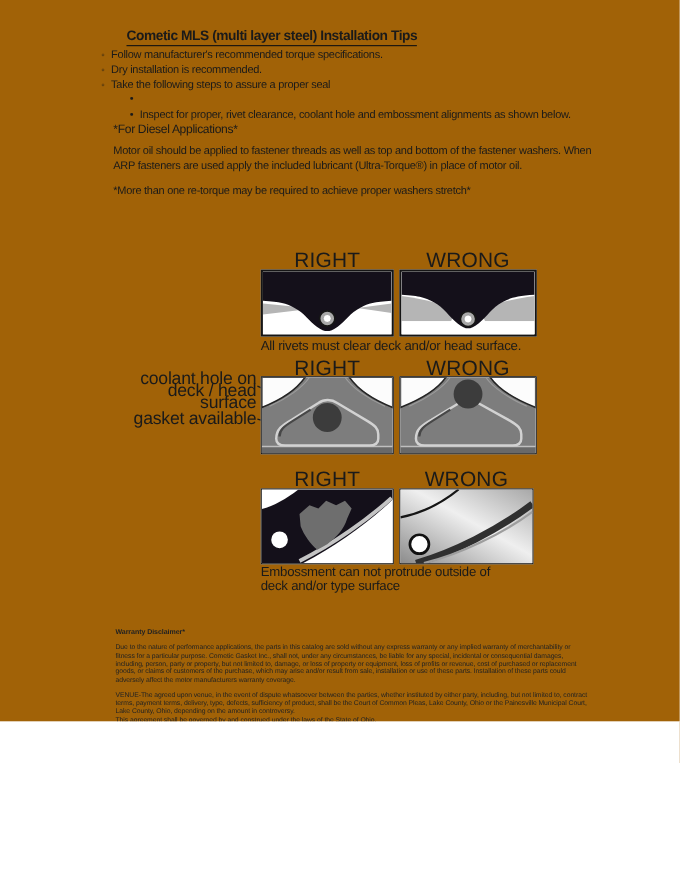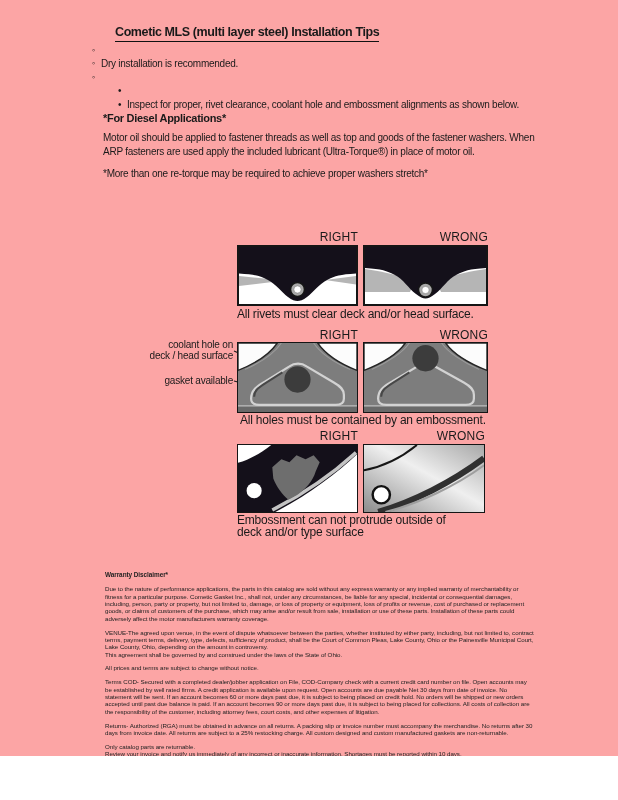--- a/index.html
+++ b/index.html
@@ -1,81 +1,83 @@
 <!DOCTYPE html>
 <html><head>
 <meta charset="utf-8">
 <style>
   html,body{margin:0;padding:0;background:#ffffff;}
   .page{
-    position:relative;width:618px;height:756px;background:#fca5a5;
+    position:relative;width:618px;height:656px;background:#a16207;
     font-family:"Liberation Sans", sans-serif;color:#1a1a1a;overflow:hidden;
   }
   
   .title{
     position:absolute;left:115px;top:25px;
     font-size:12.5px;font-weight:bold;letter-spacing:-0.4px;
     border-bottom:1.6px solid #111;padding-bottom:2px;white-space:nowrap;
   }
   
   .bullets{position:absolute;left:92px;top:44px;width:460px;font-size:10px;letter-spacing:-0.25px;}
   .b-row{display:flex;line-height:13.4px;}
   .b-mark{width:9px;flex:0 0 9px;font-size:9px;}
   .sb-row{display:flex;line-height:13.4px;margin-left:26px;}
   .sb-mark{width:9px;flex:0 0 9px;font-size:10px;}
   
   .diesel{position:absolute;left:103px;top:112px;width:442px;font-size:10px;letter-spacing:-0.25px;}
-  .diesel h2{font-size:11px;font-weight:bold;margin:0 0 7px 0;letter-spacing:-0.3px;}
+  .diesel h2{font-size:11px;font-weight:normal;margin:0 0 7px 0;letter-spacing:-0.3px;}
   .diesel p{margin:0 0 8.5px 0;line-height:13.8px;}
   
-  .dlabel{position:absolute;font-size:12px;letter-spacing:0.2px;text-align:right;line-height:13px;}
+  .dlabel{position:absolute;font-size:19px;letter-spacing:0.2px;text-align:center;line-height:13px;}
   .dbox{position:absolute;box-sizing:border-box;background:#fff;}
   .dbox svg{display:block;width:100%;height:100%;}
   .caption{position:absolute;font-size:12px;letter-spacing:-0.2px;line-height:11.5px;}
   .border2{border:2px solid #151515;}
   .border15{border:1.6px solid #151515;}
-  .callout{position:absolute;left:100px;width:133px;text-align:right;font-size:10px;letter-spacing:-0.2px;line-height:11.2px;}
+  .callout{position:absolute;left:100px;width:133px;text-align:right;font-size:16px;letter-spacing:-0.2px;line-height:11.2px;}
   .leaders{position:absolute;left:100px;top:335px;width:210px;height:70px;pointer-events:none;}
   
   .warranty{position:absolute;left:105px;top:571px;width:430px;font-size:6.2px;line-height:7.35px;letter-spacing:-0.05px;color:#222;}
   .warranty h3{font-size:6.4px;font-weight:bold;margin:0 0 7px 0;}
   .warranty p{margin:0 0 6.5px 0;white-space:pre-line;}
   
   .footer-code{position:absolute;left:384px;top:756px;font-size:11px;letter-spacing:0.3px;color:#111;}
 </style>
 </head>
 <body>
 
 <div class="page">
 
   <div class="title">Cometic MLS (multi layer steel) Installation Tips</div>
 
   <div class="bullets">
     <div class="b-row">
       <span class="b-mark">◦</span>
+      <span>Follow manufacturer's recommended torque specifications.</span>
     </div>
     <div class="b-row">
       <span class="b-mark">◦</span>
       <span>Dry installation is recommended.</span>
     </div>
     <div class="b-row">
       <span class="b-mark">◦</span>
+      <span>Take the following steps to assure a proper seal</span>
     </div>
     <div class="sb-row">
       <span class="sb-mark">•</span>
     </div>
     <div class="sb-row">
       <span class="sb-mark">•</span>
       <span>Inspect for proper, rivet clearance, coolant hole and embossment alignments as shown below.</span>
     </div>
   </div>
 
   <div class="diesel">
     <h2>*For Diesel Applications*</h2>
-    <p style="width:438px">Motor oil should be applied to fastener threads as well as top and goods of the fastener washers. When ARP fasteners are used apply the included lubricant (Ultra-Torque®) in place of motor oil.</p>
+    <p style="width:438px">Motor oil should be applied to fastener threads as well as top and bottom of the fastener washers. When ARP fasteners are used apply the included lubricant (Ultra-Torque®) in place of motor oil.</p>
     <p>*More than one re-torque may be required to achieve proper washers stretch*</p>
   </div>
 
   <div class="dlabel" style="left:237px;top:231px;width:121px">RIGHT</div>
   <div class="dlabel" style="left:363px;top:231px;width:125px">WRONG</div>
 
   <div class="dbox border2" style="left:237px;top:245px;width:121px;height:61px">
     <svg viewBox="0 0 117 57" preserveAspectRatio="none">
       <rect x="0" y="0" width="117" height="57" fill="#ffffff"></rect>
       <polygon points="0,29 46,33.5 0,39" fill="#b5b5b5"></polygon>
@@ -138,21 +140,20 @@
       <path d="M0,0 L41,0 C34,10 18,20 0,27 Z" fill="#fcfcfc" stroke="#252525" stroke-width="1.4"></path>
       <path d="M122,0 L81,0 C88,10 104,20 122,27 Z" fill="#fcfcfc" stroke="#252525" stroke-width="1.4"></path>
       <path d="M45,0 C39,9 24,19 8,26" stroke="#9d9d9d" stroke-width="1" fill="none"></path>
       <path d="M77,0 C83,9 98,19 114,26" stroke="#9d9d9d" stroke-width="1" fill="none"></path>
       <path d="M14,55 C14,47 19,43 28,38 L53,23 C58,19.5 65,19.5 70,23 L99,39 C106,43 109,46 109,51 L109,55 C109,59.5 106,61 101,61 H22 C17,61 14,59.5 14,55 Z" stroke="#d2d2d2" stroke-width="2.2" fill="none"></path>
       <path d="M17,53 C17,47 21,44 29,39 L45,29" stroke="#474747" stroke-width="2" fill="none"></path>
       <circle cx="61" cy="15" r="13" fill="#3c3c3c"></circle>
     </svg>
   </div>
 
-  <div class="caption" style="left:240px;top:415px">All holes must be contained by an embossment.</div>
 
   <div class="dlabel" style="left:237px;top:430px;width:121px">RIGHT</div>
   <div class="dlabel" style="left:363px;top:430px;width:122px">WRONG</div>
 
   <div class="dbox border15" style="left:237px;top:444px;width:121px;height:69px">
     <svg viewBox="0 0 118 66" preserveAspectRatio="none">
       <rect x="0" y="0" width="118" height="66" fill="#ffffff"></rect>
       <path d="M0,0 H118 V9 C98,28 68,50 37,66 H0 Z" fill="#14101a"></path>
       <path d="M34,64 C65,48.5 96,26.5 117,7.5" stroke="#c4c4c4" stroke-width="3.5" fill="none"></path>
       <path d="M0,0 H33 C22,8.5 11,14.5 0,17.5 Z" fill="#ffffff"></path>

